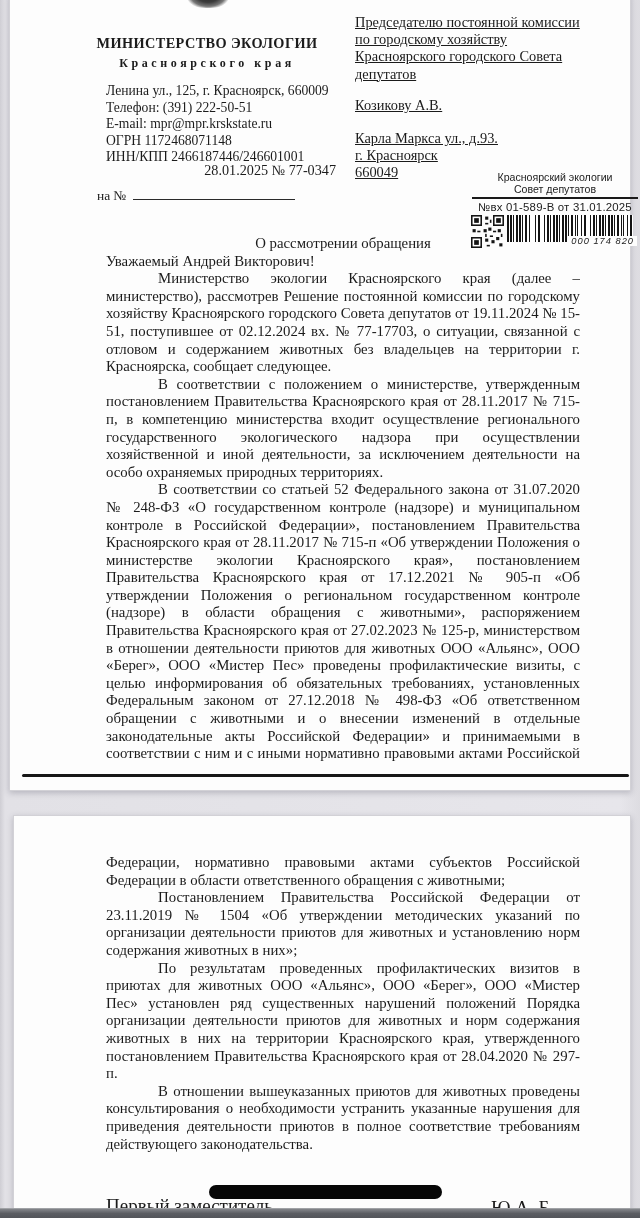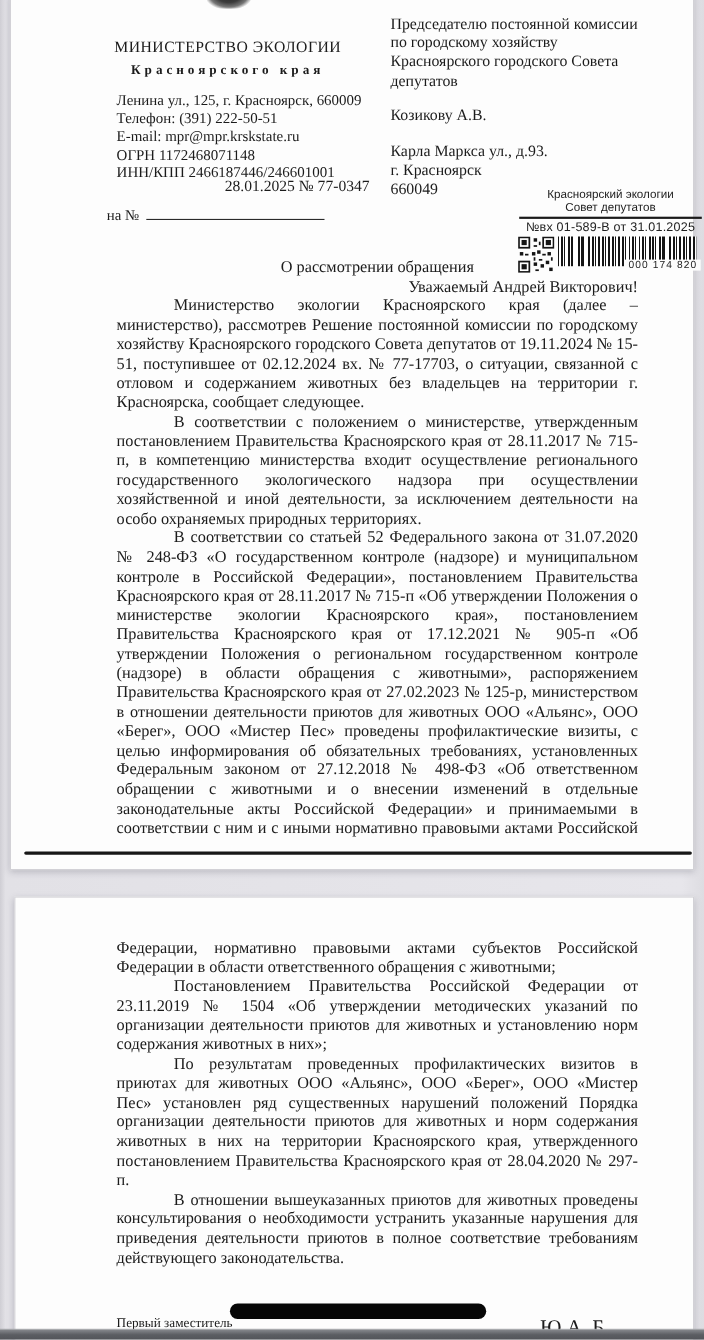--- a/index.html
+++ b/index.html
@@ -14,60 +14,60 @@
   .page{position:absolute;background:#fdfdfd;border:1px solid #d2d1d6;
     box-shadow:0 2px 6px rgba(70,70,85,.28);box-sizing:border-box;}
   .page1{left:9px;top:-6px;width:622px;height:797px;}
   .page2{left:13px;top:815px;width:618px;height:412px;}
 
   
   .emblem{position:absolute;left:178px;top:0;width:40px;height:13px;
     background:radial-gradient(ellipse at 50% 0%,#222 0%,#3c3c3c 40%,#777 62%,transparent 78%);
     border-radius:0 0 45% 45%;filter:blur(.4px);}
   .lh-center{position:absolute;left:68px;top:40px;width:258px;text-align:center;}
-  .lh-title1{font-weight:normal;font-size:14.3px;letter-spacing:.4px;}
+  .lh-title1{font-weight:bold;font-size:14.3px;letter-spacing:.4px;}
   .lh-title2{font-weight:bold;font-size:12px;letter-spacing:3.6px;margin-top:4px;}
   .lh-addr{position:absolute;left:96px;top:88px;font-size:13.6px;line-height:16.6px;}
   .lh-date{position:absolute;left:68px;top:167px;width:258px;text-align:right;font-size:14.2px;}
   .lh-ref{position:absolute;left:87px;top:192px;font-size:13.5px;}
   .ref-line{display:inline-block;width:162px;border-bottom:1.4px solid #2a2a2a;margin-left:7px;height:12px;}
 
   
-  .addr-col{position:absolute;left:345px;top:19px;width:250px;font-size:14.4px;line-height:17.2px;}
+  .addr-col{position:absolute;left:345px;top:19px;width:250px;font-size:14.4px;line-height:17.2px;text-decoration:underline;}
   .addr-name{margin-top:14px;}
   .addr-loc{margin-top:16px;}
 
   
   .stamp{position:absolute;left:459px;top:176px;width:172px;text-align:center;
     font-family:"Liberation Sans", sans-serif;color:#222;}
   .stamp-org{font-size:10.6px;line-height:12px;}
   .stamp-rule{height:2.2px;background:#1a1a1a;margin:2px 3px 2px 3px;}
   .stamp-reg{font-size:11.4px;letter-spacing:.2px;white-space:nowrap;}
   .stamp-codes{display:flex;align-items:flex-start;gap:3px;margin-top:2px;position:relative;padding-left:2px;}
   .barcode-wrap{position:relative;flex:1;height:27px;}
   .barcode{height:27px;width:126px;
     background:repeating-linear-gradient(90deg,#141414 0 1.6px,#fff 1.6px 3.2px,#141414 3.2px 5.1px,#fff 5.1px 6.1px,#141414 6.1px 6.8px,#fff 6.8px 9.2px);}
   .barcode-num{position:absolute;right:4px;bottom:-4px;background:#fdfdfd;
-    font-size:9.3px;letter-spacing:1px;padding:0 3px;color:#222;}
+    font-size:9.3px;letter-spacing:1px;padding:0 3px;color:#222;font-style:italic;}
 
   
   .body-col{position:absolute;font-size:14.8px;line-height:17.6px;text-align:justify;}
   .body1{left:96px;top:228px;width:474px;}
   .body2{left:92px;top:38px;width:474px;}
   .subject{text-align:center;}
-  .salut{text-align:right;margin-top:19px;}
+  .salut{text-align:left;margin-top:19px;}
   .body-col p{margin:0;}
   .body1 p:first-of-type{margin-top:12px;}
   .ind{text-indent:52px;}
   .cont{text-align-last:justify;}
 
   .sep-line{position:absolute;left:12px;top:779px;width:607px;height:3.4px;background:#171717;border-radius:2px;}
 
   
-  .sig-title{position:absolute;left:92px;top:379px;font-size:12px;}
+  .sig-title{position:absolute;left:92px;top:379px;font-size:19px;}
   .sig-redact{position:absolute;left:195px;top:369px;width:233px;height:14px;background:#070707;border-radius:7px;z-index:3;}
   .sig-initials{position:absolute;left:477px;top:381px;font-size:19px;z-index:1;}
 
   .bottom-bar{position:absolute;left:0;top:1208px;width:640px;height:10px;
     background:linear-gradient(180deg,#84868b 0,#5b5d62 45%,#515358 100%);
     border-top:1px solid #a0a2a6;z-index:5;}
 </style>
 </head>
 <body>
 

